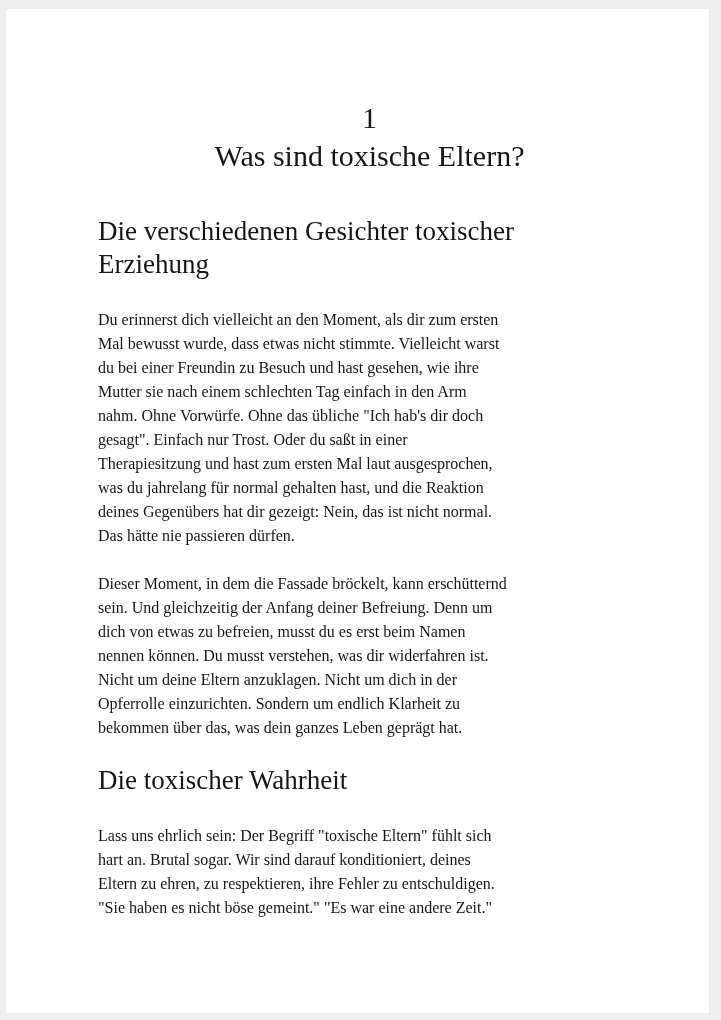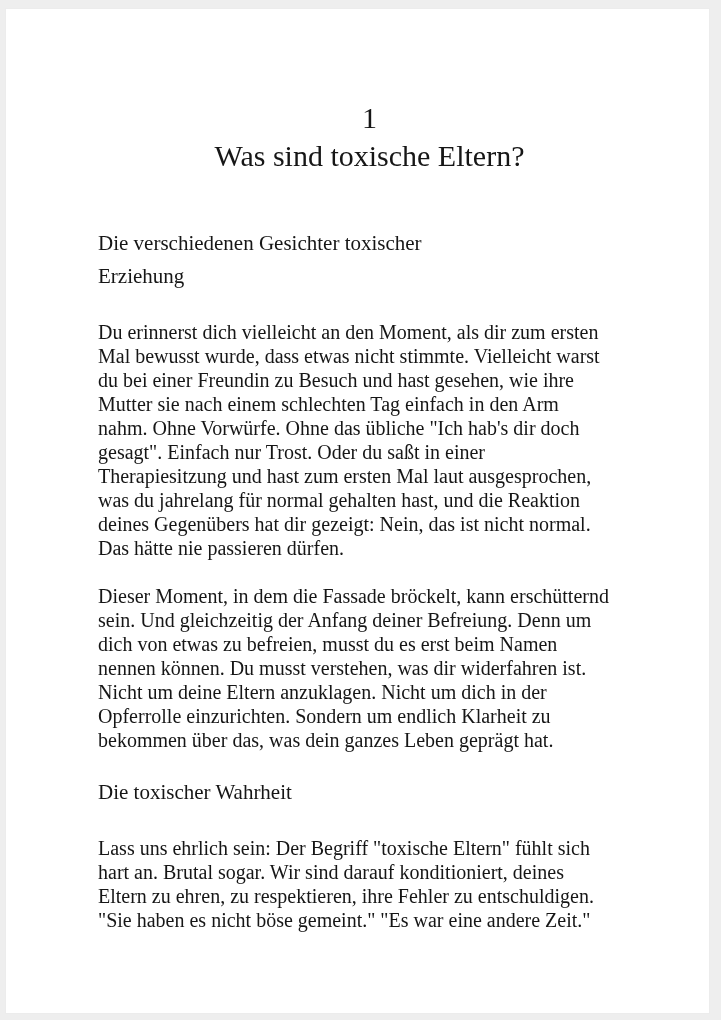--- a/index.html
+++ b/index.html
@@ -32,36 +32,36 @@
     padding: 0 60px 0 92px;
   }
   .chapter-num {
     margin: 90px 8px 0 0;
     font-size: 30px;
     line-height: 38px;
     text-align: center;
     font-weight: normal;
   }
   .chapter-title {
-    margin: 0 8px 52px 0;
+    margin: 0 8px 40px 0;
     font-size: 30px;
     line-height: 38px;
     text-align: center;
     font-weight: normal;
   }
   h2.section-heading {
     margin: 4px 0 27px 0;
-    font-size: 21px;
+    font-size: 27px;
     line-height: 33px;
     font-weight: normal;
     white-space: pre-line;
   }
   p.body-para {
     margin: 12px 0 24px 0;
-    font-size: 20px;
+    font-size: 16px;
     line-height: 24px;
     white-space: pre-line;
   }
 </style>
 </head>
 <body>
 
 <div class="viewport">
   <div class="page">
     <div class="content">

